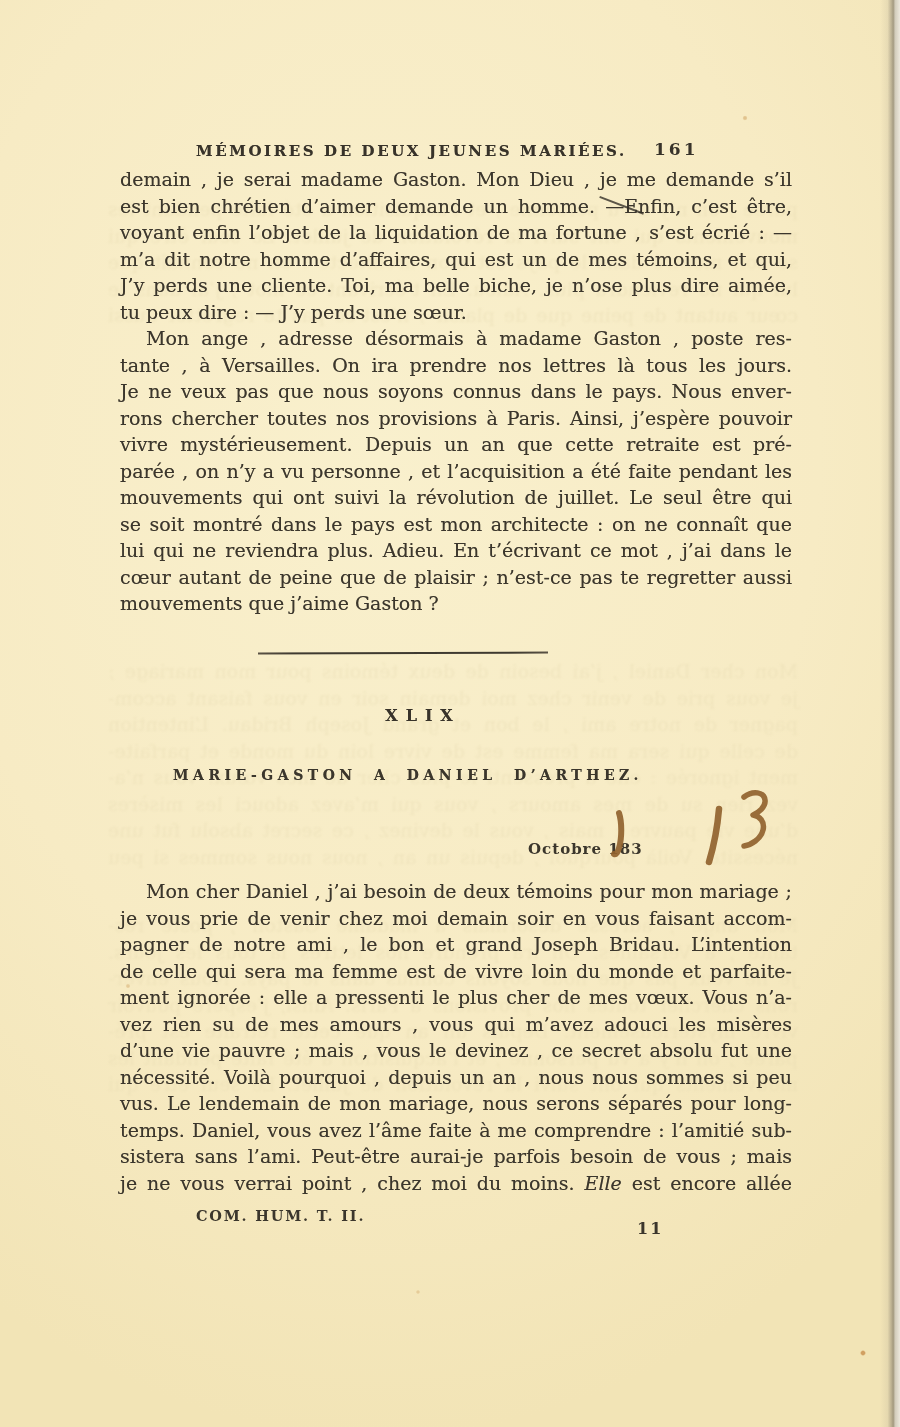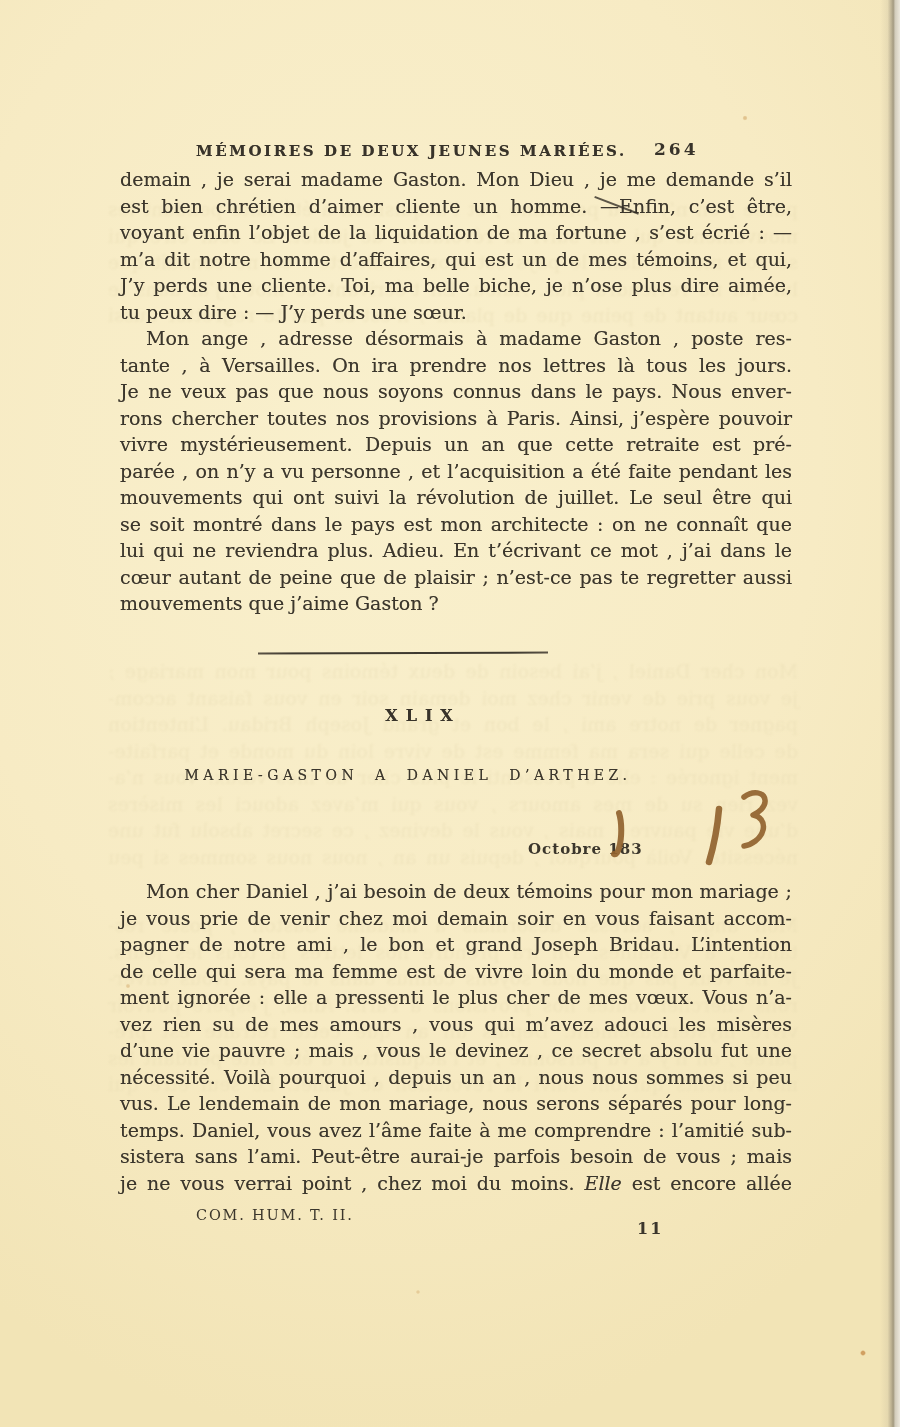--- a/index.html
+++ b/index.html
@@ -72,31 +72,31 @@
     background:linear-gradient(to right,#5a5244 0%,#3f3a30 12%,#3f3a30 88%,#5a5244 100%);
     transform:rotate(-0.2deg);
   }
   .chapter-numeral{
     position:absolute;top:706px;left:87px;width:672px;
     text-align:center;font-size:16px;font-weight:bold;letter-spacing:8px;
     color:#38332a;text-shadow:0 0 .5px rgba(56,51,42,.6);
   }
   .chapter-title{
     position:absolute;top:767px;left:72px;width:672px;
-    text-align:center;font-size:14px;font-weight:normal;
+    text-align:center;font-size:14px;font-weight:bold;
     letter-spacing:4.5px;word-spacing:8px;
     color:#3b362c;text-shadow:0 0 .5px rgba(59,54,44,.55);
   }
   .letter-date{
     position:absolute;top:840px;left:528px;
     font-size:15px;font-weight:bold;letter-spacing:1px;color:#3b362c;
   }
   .printer-signature{
     position:absolute;top:1207px;left:196px;
-    font-size:14.5px;font-weight:normal;letter-spacing:1.8px;color:#3b362c;
+    font-size:14.5px;font-weight:bold;letter-spacing:1.8px;color:#3b362c;
   }
   .sheet-number{
     position:absolute;top:1199px;left:637px;
     font-size:16px;letter-spacing:2px;font-weight:bold;color:#3b362c;margin-top:20px;
   }
   .overlay-svg{position:absolute;top:0;left:0;pointer-events:none;}
 </style>
 </head>
 <body>
 
@@ -123,25 +123,25 @@
     <div>Mon ange , adresse désormais à madame Gaston , poste res-</div>
     <div>tante , à Versailles. On ira prendre nos lettres là tous les jours.</div>
     <div>Je ne veux pas que nous soyons connus dans le pays. Nous enver-</div>
     <div>rons chercher toutes nos provisions à Paris. Ainsi, j’espère pouvoir</div>
     <div>vivre mystérieusement. Depuis un an que cette retraite est pré-</div>
     <div>parée , on n’y a vu personne , et l’acquisition a été faite pendant les</div>
     <div>mouvements qui ont suivi la révolution de juillet. Le seul être qui</div>
   </div>
 
   <div class="running-head-title">MÉMOIRES DE DEUX JEUNES MARIÉES.</div>
-  <div class="running-head-num">264</div>
+  <div class="running-head-num">161</div>
 
   <div class="textblock" id="block-top">
     <div class="line jline">demain , je serai madame Gaston. Mon Dieu , je me demande s’il</div>
-    <div class="line jline"><span>est bien chrétien d’aimer cliente un homme. </span><span class="slashdash"><span>—</span></span><span>Enfin, c’est être,</span></div>
+    <div class="line jline"><span>est bien chrétien d’aimer demande un homme. </span><span class="slashdash"><span>—</span></span><span>Enfin, c’est être,</span></div>
     <div class="line jline">voyant enfin l’objet de la liquidation de ma fortune , s’est écrié : —</div>
     <div class="line jline">m’a dit notre homme d’affaires, qui est un de mes témoins, et qui,</div>
     <div class="line jline">J’y perds une cliente. Toi, ma belle biche, je n’ose plus dire aimée,</div>
     <div class="line lastline">tu peux dire : — J’y perds une sœur.</div>
     <div class="line jline indent">Mon ange , adresse désormais à madame Gaston , poste res-</div>
     <div class="line jline">tante , à Versailles. On ira prendre nos lettres là tous les jours.</div>
     <div class="line jline">Je ne veux pas que nous soyons connus dans le pays. Nous enver-</div>
     <div class="line jline">rons chercher toutes nos provisions à Paris. Ainsi, j’espère pouvoir</div>
     <div class="line jline">vivre mystérieusement. Depuis un an que cette retraite est pré-</div>
     <div class="line jline">parée , on n’y a vu personne , et l’acquisition a été faite pendant les</div>

